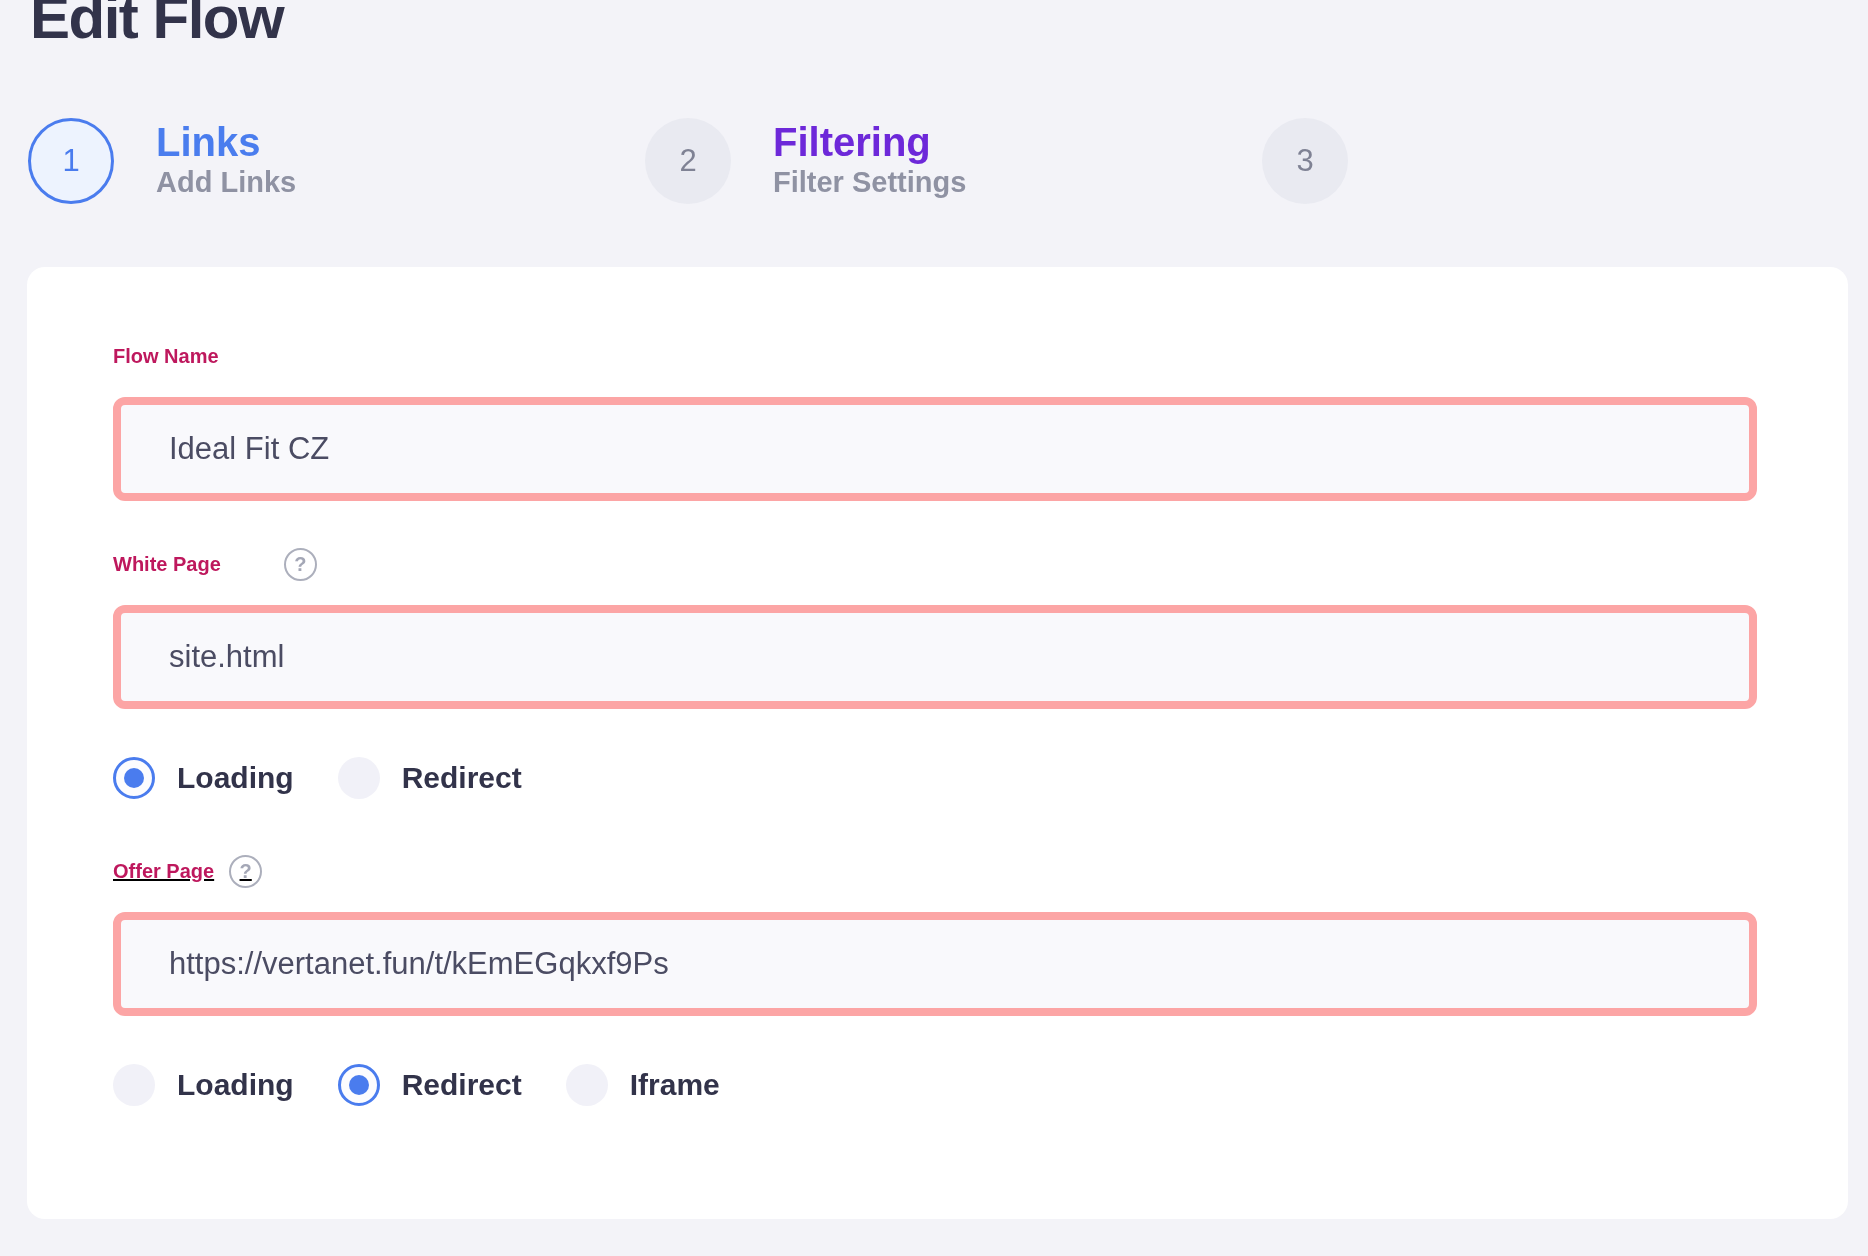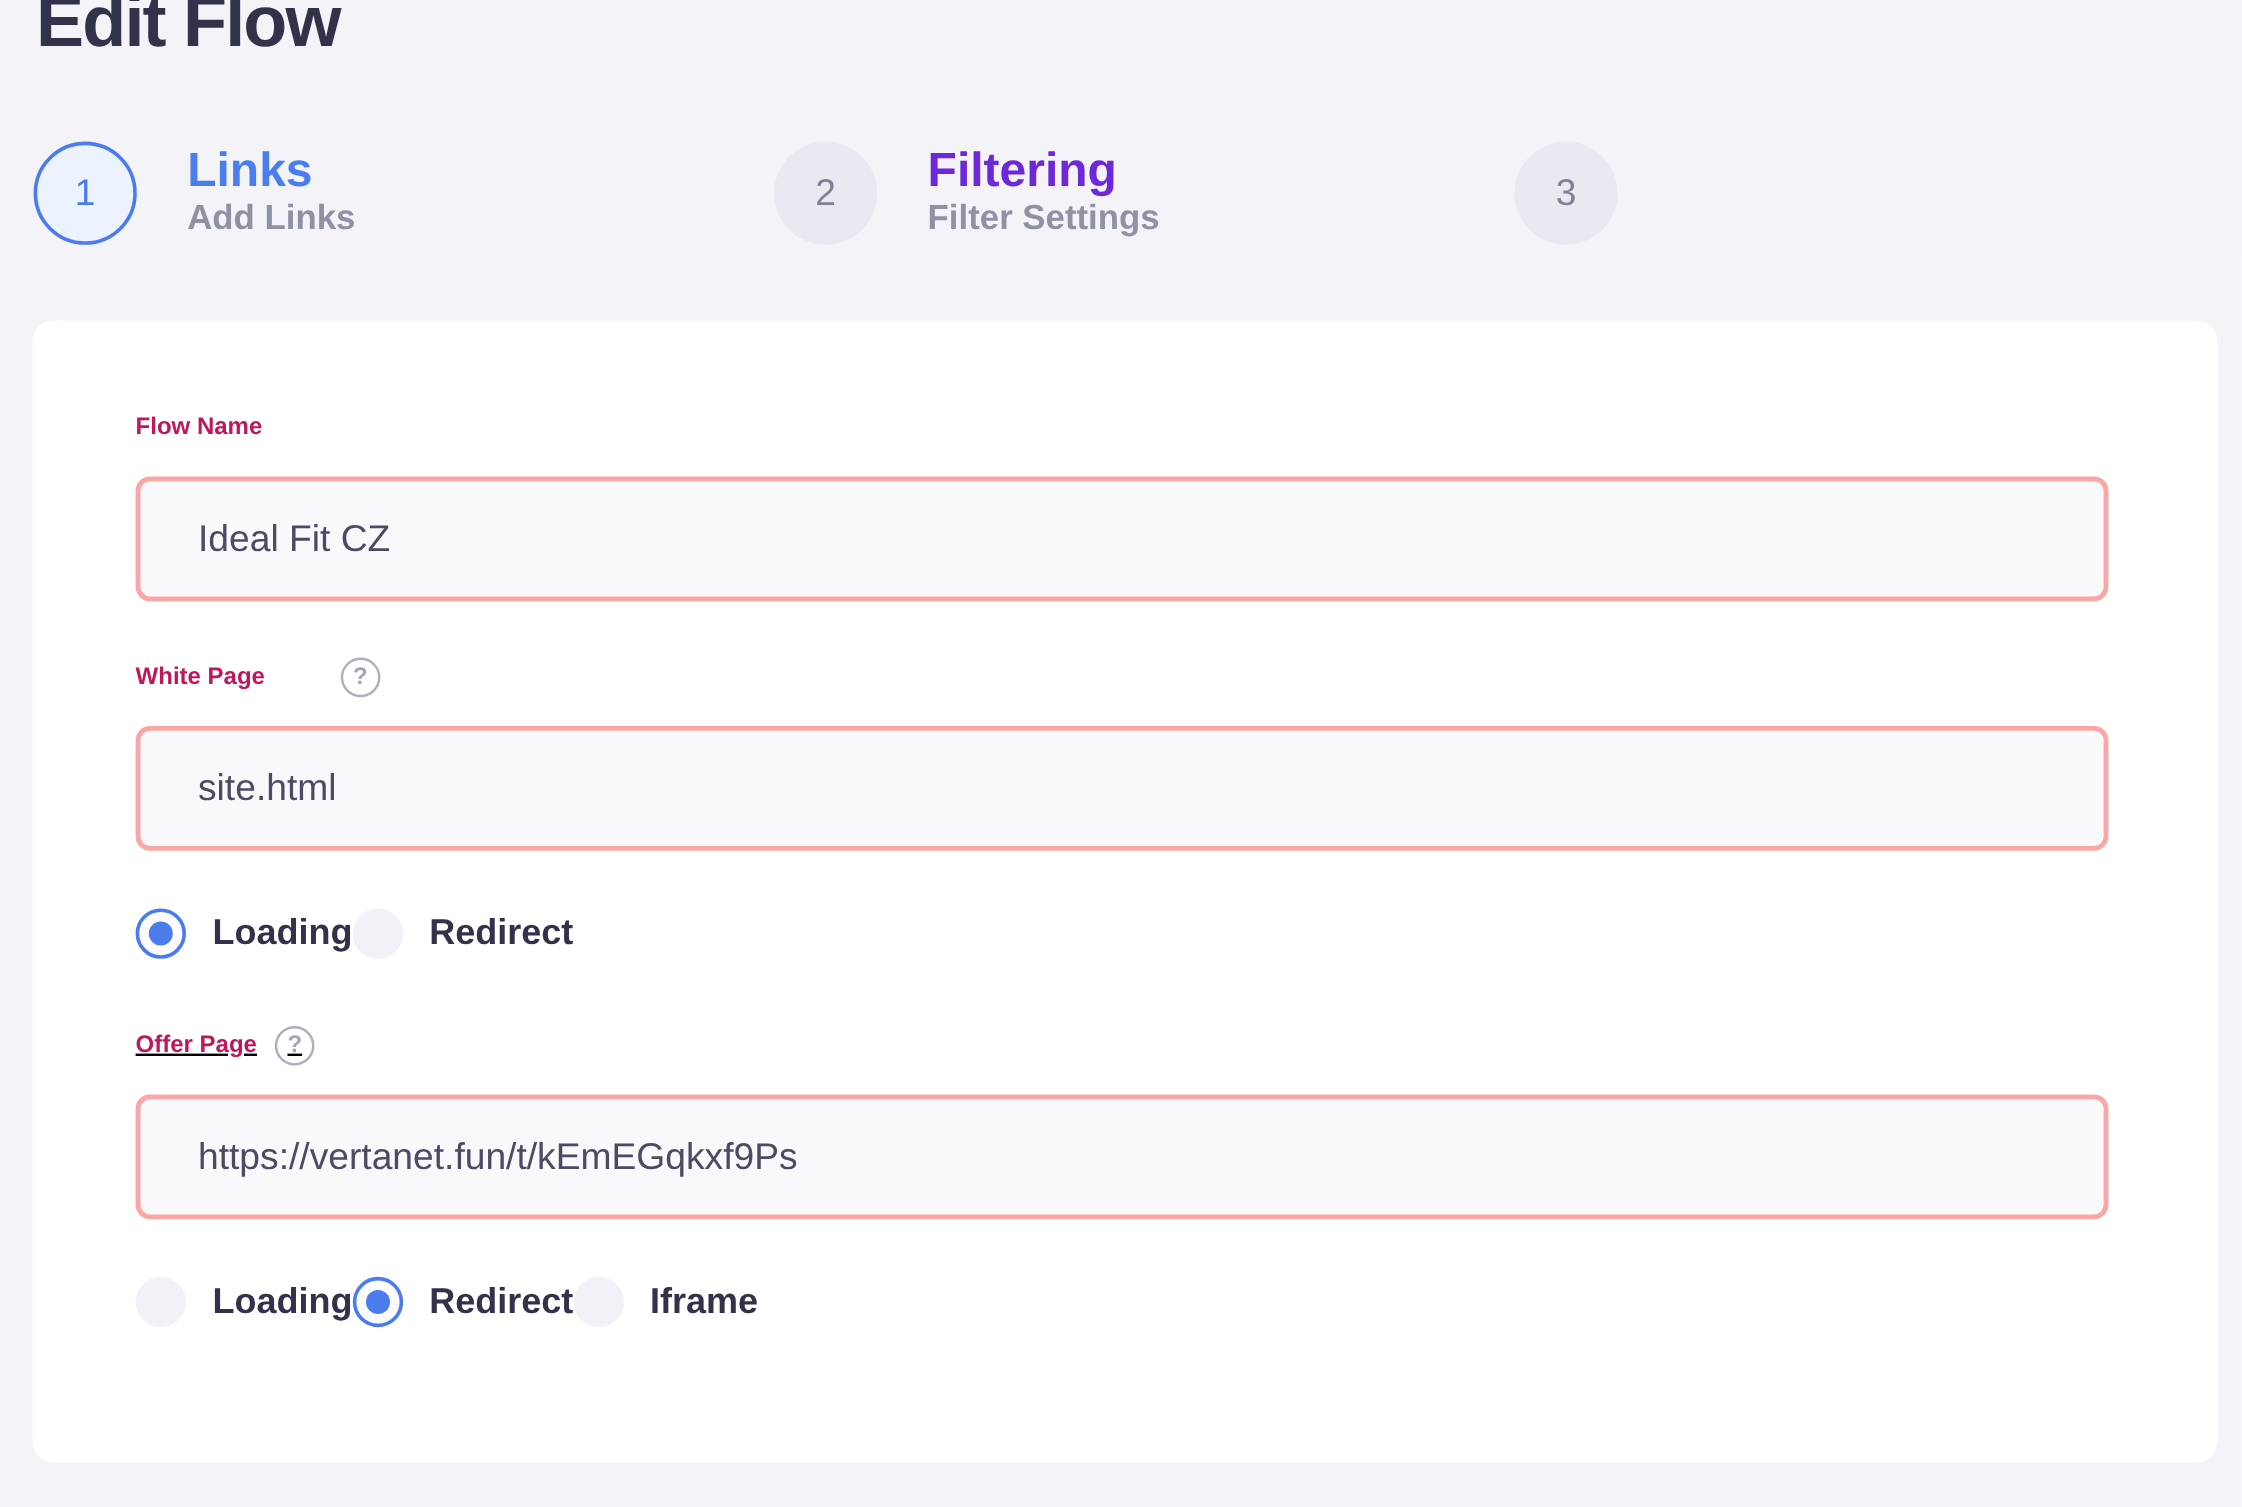--- a/index.html
+++ b/index.html
@@ -97,35 +97,36 @@
     justify-content: center;
     margin-left: 15px;
     cursor: pointer;
     user-select: none;
   }
   .text-input {
     display: block;
     width: 100%;
     height: 104px;
     background: #f9f9fc;
-    border: 4px solid #fca5a5;
+    border: 8px solid #fca5a5;
     border-radius: 12px;
     font-family: "Liberation Sans", sans-serif;
     font-size: 31px;
     color: #4b4c63;
     padding: 0 48px;
     outline: none;
   }
   .mt-46 { margin-top: 46px; gap: 48px; }
   .mt-55 { margin-top: 55px; text-decoration: underline; }
 
   .radio-group {
     display: flex;
     align-items: center;
     margin-top: 48px;
+    gap: 44px;
   }
   .radio-option {
     display: flex;
     align-items: center;
     gap: 22px;
     cursor: pointer;
   }
   .radio-circle {
     width: 42px; height: 42px;
     border-radius: 50%;

